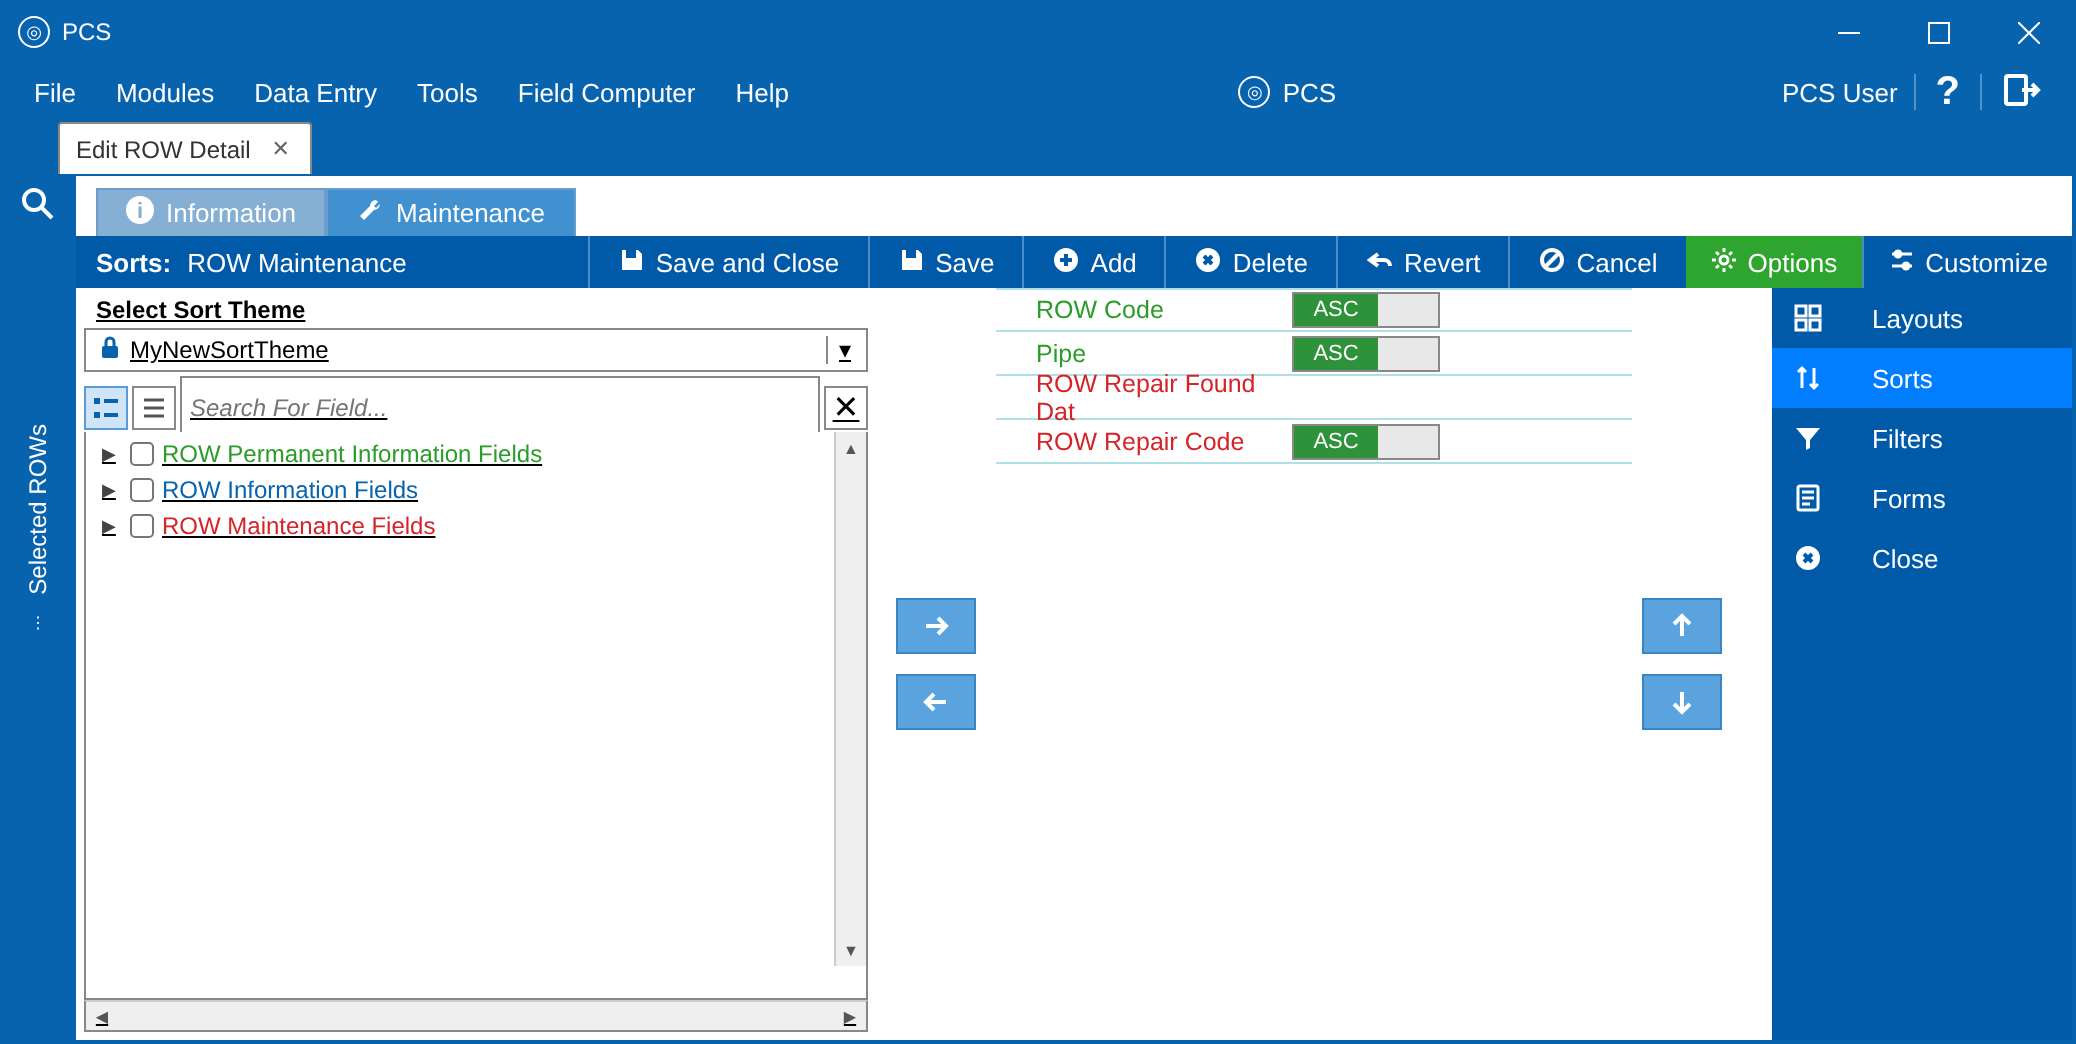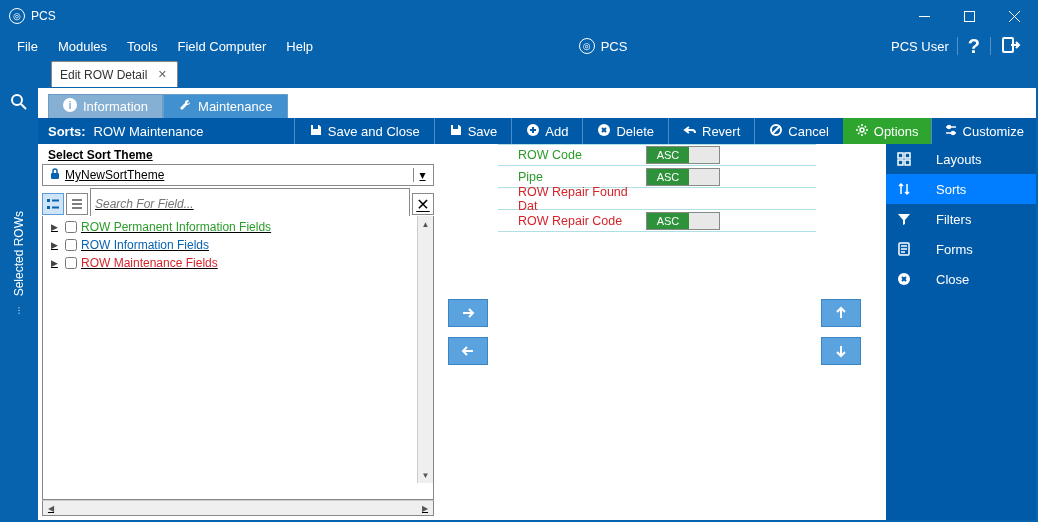--- a/index.html
+++ b/index.html
@@ -13,21 +13,21 @@
 .titlebar .win-btn { width: 45px; height: 30px; display: flex; align-items: center; justify-content: center; color: #fff; }
 .titlebar svg { stroke: #fff; }
 
 .menubar { height: 30px; background: #0863af; display: flex; align-items: center; padding: 0 6px; color: #fff; font-size: 13px; }
 .menubar .menu-item { padding: 0 10px; height: 100%; display: flex; align-items: center; cursor: pointer; }
 .menubar .spacer { flex: 1; }
 .menubar .app-label { display: flex; align-items: center; gap: 6px; padding: 0 10px; }
 .menubar .right-item { padding: 0 8px; display: flex; align-items: center; border-right: 1px solid rgba(255,255,255,0.3); height: 18px; }
 .menubar .right-icon { padding: 0 10px; }
 
-.tab-strip { height: 26px; background: #0863af; display: flex; align-items: stretch; padding-left: 50px; }
+.tab-strip { height: 26px; background: #0863af; display: flex; align-items: stretch; padding-left: 28px; }
 .tab { background: #fff; border: 1px solid #888; border-bottom: none; padding: 0 8px; display: flex; align-items: center; font-size: 12px; color: #333; gap: 8px; border-radius: 2px 2px 0 0; }
 .tab .close { width: 14px; height: 14px; display: flex; align-items: center; justify-content: center; font-size: 11px; color: #666; cursor: pointer; }
 
 .content-wrap { position: absolute; left: 0; right: 0; top: 86px; bottom: 0; display: flex; }
 .search-rail { width: 36px; background: #0863af; display: flex; flex-direction: column; align-items: center; padding-top: 6px; }
 .search-rail .mag { color: #fff; margin-bottom: 90px; }
 .selected-rows { color: #fff; font-size: 12px; writing-mode: vertical-rl; transform: rotate(180deg); padding: 6px 0; }
 
 .main-area { flex: 1; background: #fff; border: 1px solid #0863af; position: relative; display: flex; flex-direction: column; }
 
@@ -118,20 +118,21 @@
         <svg width="11" height="11">
           <line x1="0" y1="0" x2="11" y2="11" stroke-width="1"></line>
           <line x1="11" y1="0" x2="0" y2="11" stroke-width="1"></line>
         </svg>
       </div>
   </div>
 
   <div class="menubar">
     <div class="menu-item">File</div>
     <div class="menu-item">Modules</div>
+    <div class="menu-item">Data Entry</div>
     <div class="menu-item">Tools</div>
     <div class="menu-item">Field Computer</div>
     <div class="menu-item">Help</div>
     <div class="spacer"></div>
     <div class="app-label">
       <span style="border:1.5px solid #fff;border-radius:50%;width:16px;height:16px;display:inline-flex;align-items:center;justify-content:center;font-size:9px;">◎</span>
       <span>PCS</span>
     </div>
     <div class="spacer"></div>
     <div class="right-item">PCS User</div>

